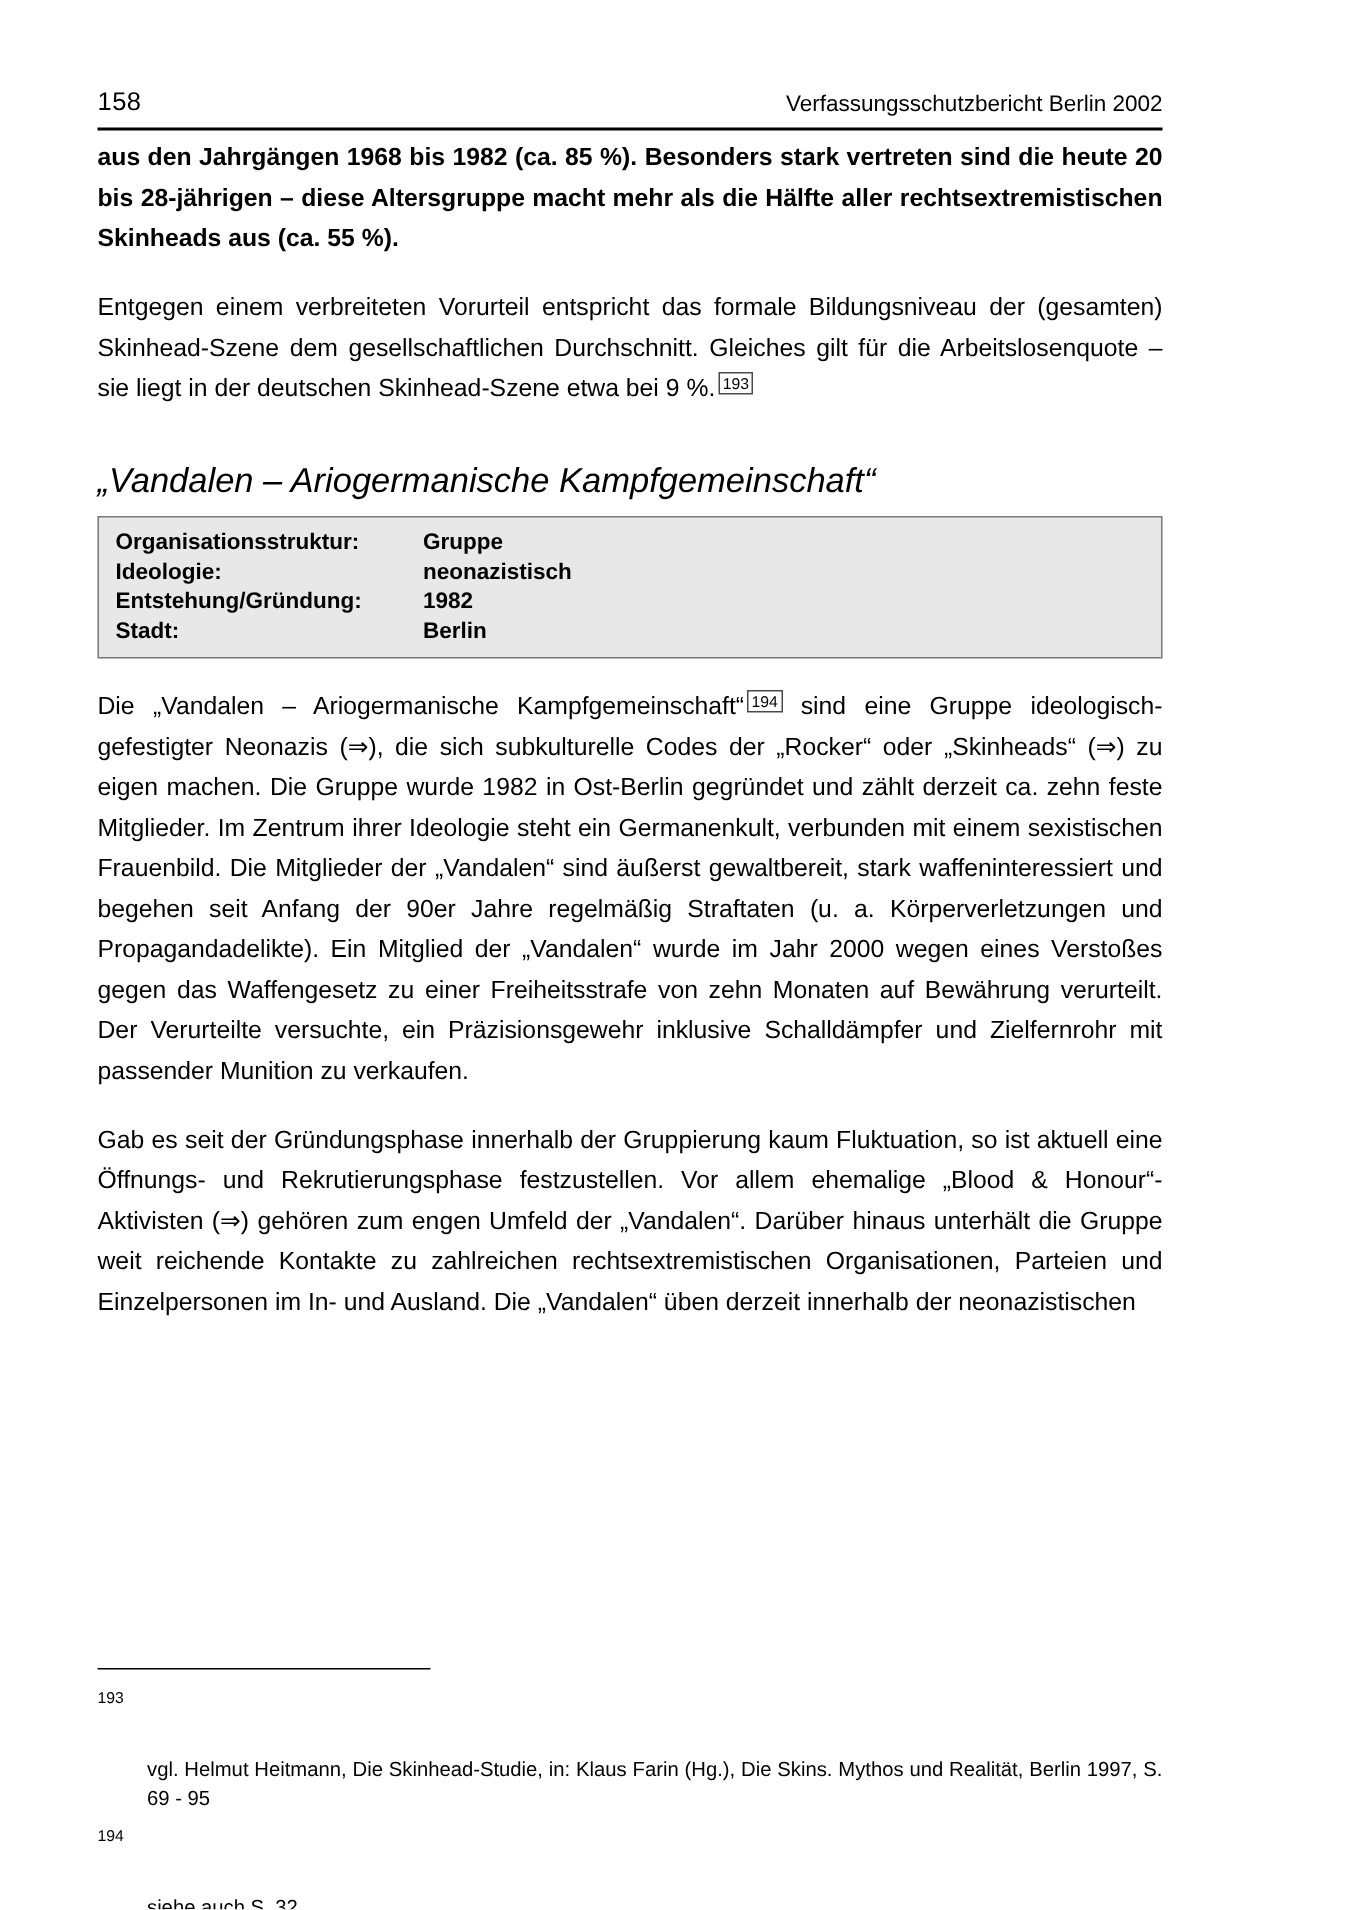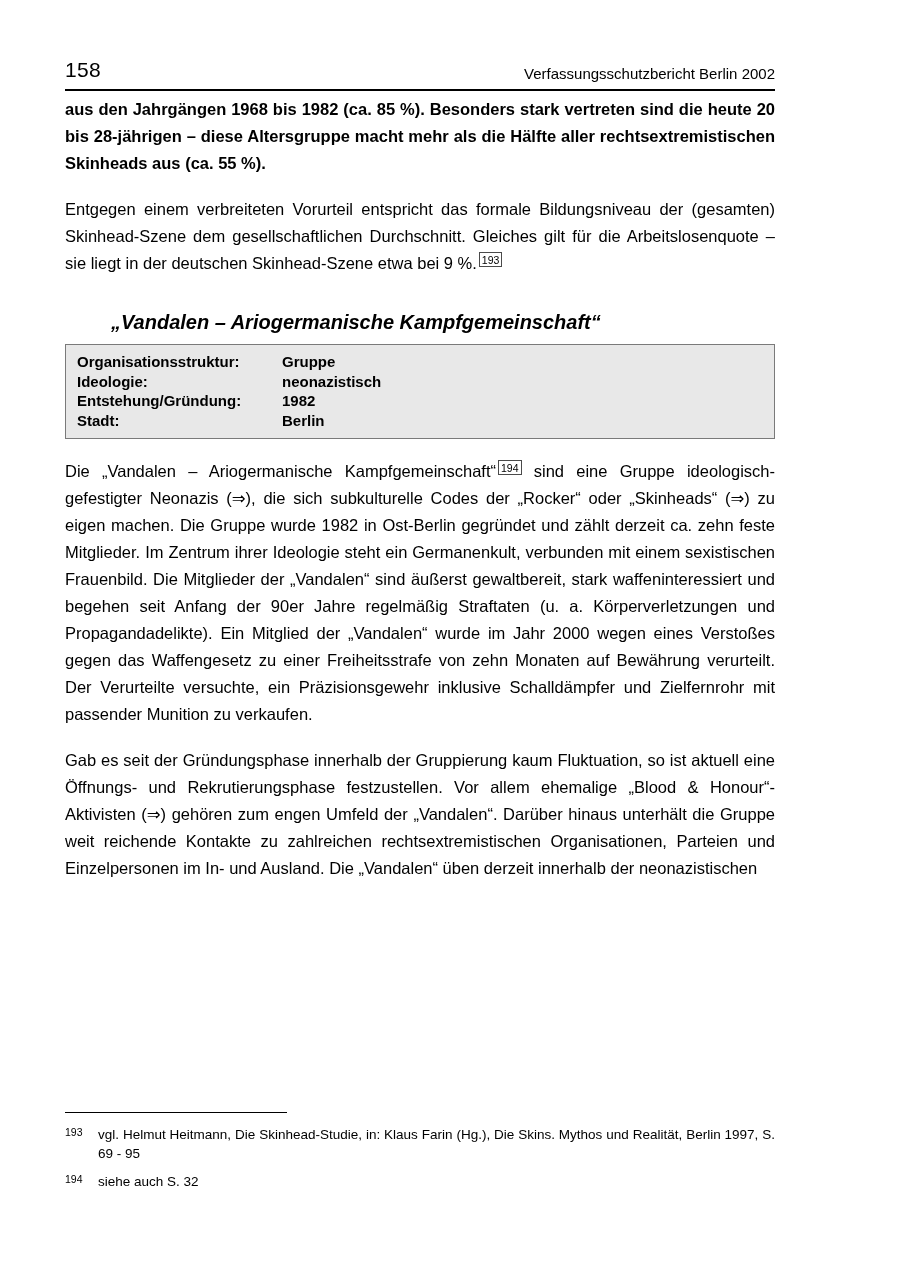--- a/index.html
+++ b/index.html
@@ -20,21 +20,21 @@
   }
 
   .page-header {
     margin-top: 58px;
     display: flex;
     justify-content: space-between;
     align-items: flex-end;
     border-bottom: 2px solid #000;
     padding-bottom: 7px;
   }
-  .page-number { font-size: 21px; letter-spacing: 0.3px; }
+  .page-number { font-size: 17px; letter-spacing: 0.3px; }
   .header-title { font-size: 15px; }
 
   .para {
     font-size: 16.5px;
     line-height: 27px;
     text-align: justify;
     margin-top: 19px;
   }
   .para:first-of-type { margin-top: 5px; font-weight: bold; }
 
@@ -43,26 +43,25 @@
     font-size: 10.5px;
     line-height: 12px;
     border: 1px solid #4a4a4a;
     padding: 1px 2px 0 2px;
     vertical-align: 5px;
     margin-left: 2px;
     background: #fff;
   }
 
   .section-heading {
-    font-size: 20px;
-    font-weight: bold;
+    font-size: 23px;
+    font-weight: normal;
     font-style: italic;
     margin-top: 34px;
     margin-bottom: 10px;
-    margin-left: 46px;
   }
 
   .infobox {
     border: 1px solid #7a7a7a;
     background: #e8e8e8;
     padding: 7px 11px 8px 11px;
     font-size: 15px;
     font-weight: bold;
     line-height: 19.5px;
   }
@@ -88,20 +87,21 @@
   .footnote-num {
     flex: 0 0 33px;
     font-size: 10.5px;
     padding-top: 1px;
   }
   .footnote-text {
     flex: 1;
     font-size: 13.5px;
     line-height: 19px;
     text-align: justify;
+    margin-top: 45px;
   }
 </style>
 </head>
 <body>
 
 <div class="page">
 
   <div class="content-col">
 
     <header class="page-header">

